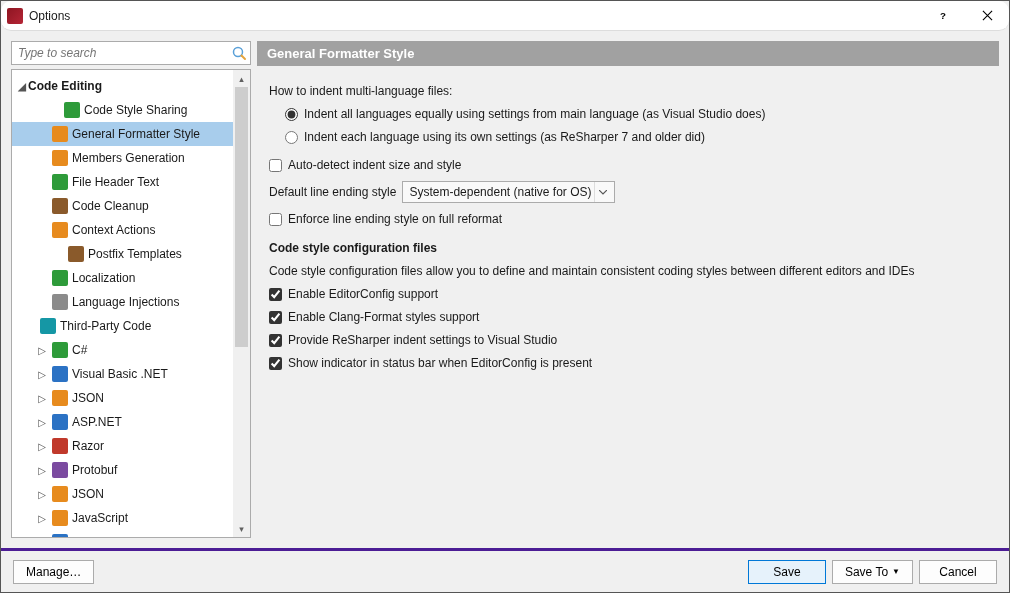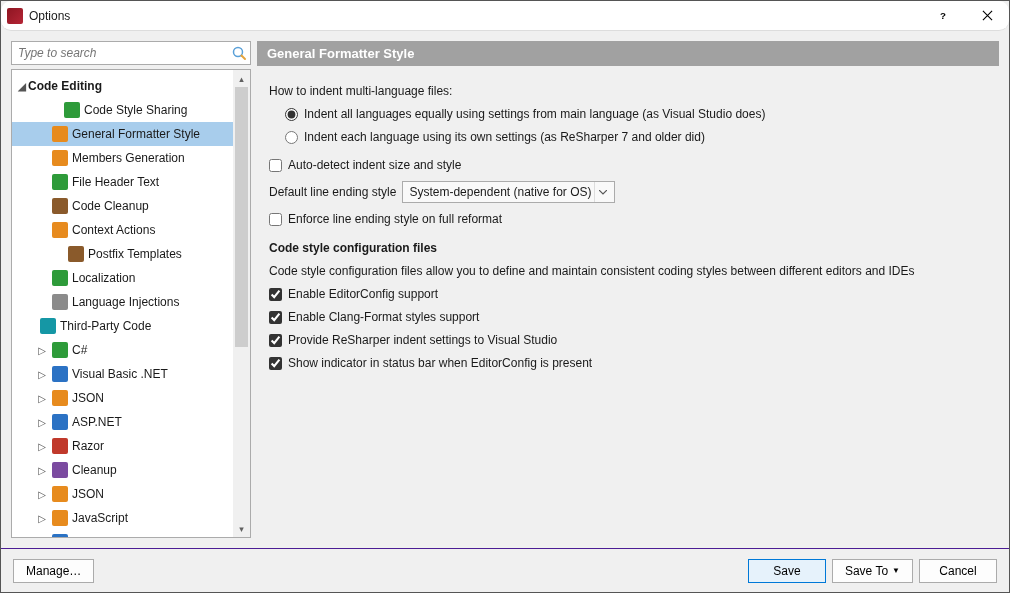--- a/index.html
+++ b/index.html
@@ -40,21 +40,21 @@
   .row { display: flex; align-items: center; margin: 3px 0; min-height: 20px; }
   .row.indent { padding-left: 16px; }
   .row .label {}
   .row input[type=radio], .row input[type=checkbox] { margin: 0 6px 0 0; width: 13px; height: 13px; accent-color: #333; }
 
   .bold { font-weight: bold; margin-top: 12px; margin-bottom: 6px; font-size: 12px; }
 
   .combo { border: 1px solid #ababab; background: #f9f9f9; height: 22px; padding: 0 22px 0 6px; position: relative; display: inline-flex; align-items: center; margin-left: 6px; min-width: 198px; font-size: 12px; }
   .combo .arrow { position: absolute; right: 2px; top: 0; bottom: 0; width: 18px; display: flex; align-items: center; justify-content: center; border-left: 1px solid #ddd; }
 
-  .footer { height: 44px; border-top: 1px solid #4c1d95; display: flex; align-items: center; padding: 0 12px; gap: 6px; background: #f0f0f0; }
+  .footer { height: 44px; border-top: 3px solid #4c1d95; display: flex; align-items: center; padding: 0 12px; gap: 6px; background: #f0f0f0; }
   .footer .spacer { flex: 1; }
   .btn { height: 24px; min-width: 78px; border: 1px solid #ababab; background: #fdfdfd; padding: 0 12px; font-family: inherit; font-size: 12px; display: inline-flex; align-items: center; justify-content: center; gap: 4px; }
   .btn.default { border: 1px solid #0078d7; background: #e6f2fb; }
   .btn .caret { font-size: 8px; }
 
   .ic-green { background: #2e9b3a; }
   .ic-blue  { background: #2b72c4; }
   .ic-orange{ background: #e78b1e; }
   .ic-teal  { background: #1597a5; }
   .ic-brown { background: #8a5a2b; }
@@ -160,21 +160,21 @@
             <span class="tree-label">ASP.NET</span>
           </div>
           <div class="tree-row" style="padding-left: 24px;">
             <span class="tree-toggle">▷</span>
             <span class="tree-icon ic-red"></span>
             <span class="tree-label">Razor</span>
           </div>
           <div class="tree-row" style="padding-left: 24px;">
             <span class="tree-toggle">▷</span>
             <span class="tree-icon ic-purple"></span>
-            <span class="tree-label">Cleanup</span>
+            <span class="tree-label">Protobuf</span>
           </div>
           <div class="tree-row" style="padding-left: 24px;">
             <span class="tree-toggle">▷</span>
             <span class="tree-icon ic-orange"></span>
             <span class="tree-label">JSON</span>
           </div>
           <div class="tree-row" style="padding-left: 24px;">
             <span class="tree-toggle">▷</span>
             <span class="tree-icon ic-orange"></span>
             <span class="tree-label">JavaScript</span>

